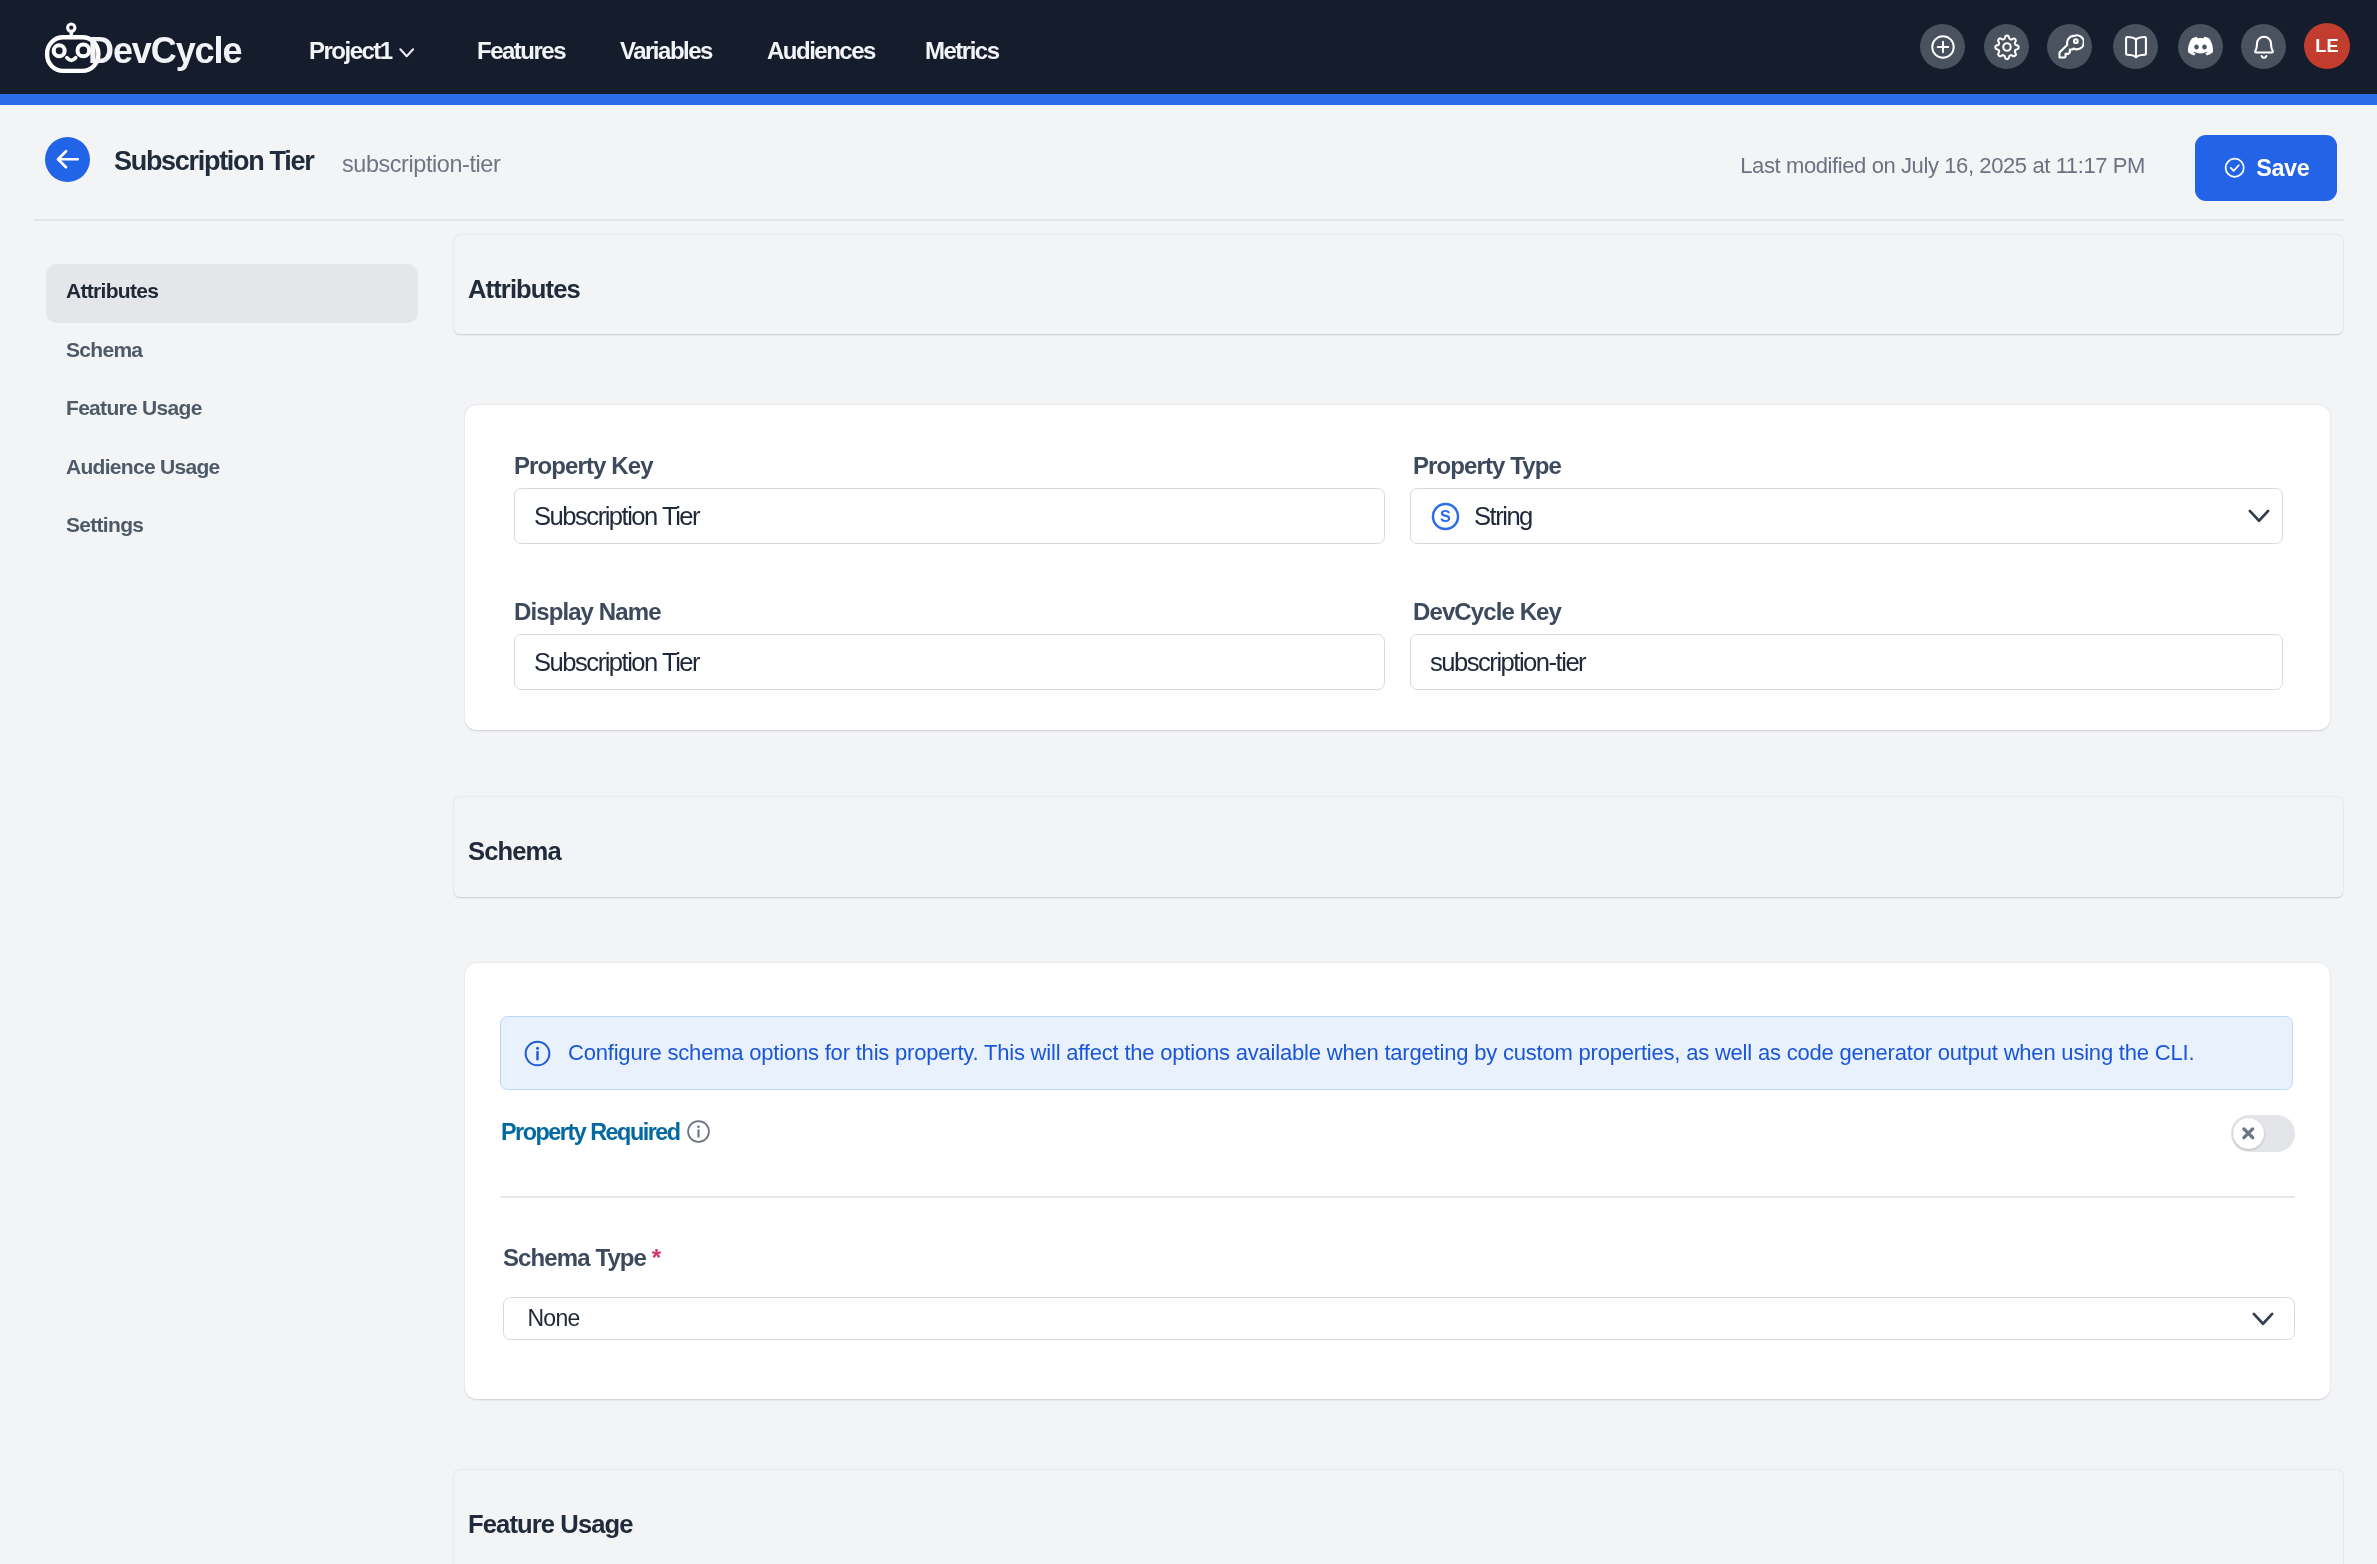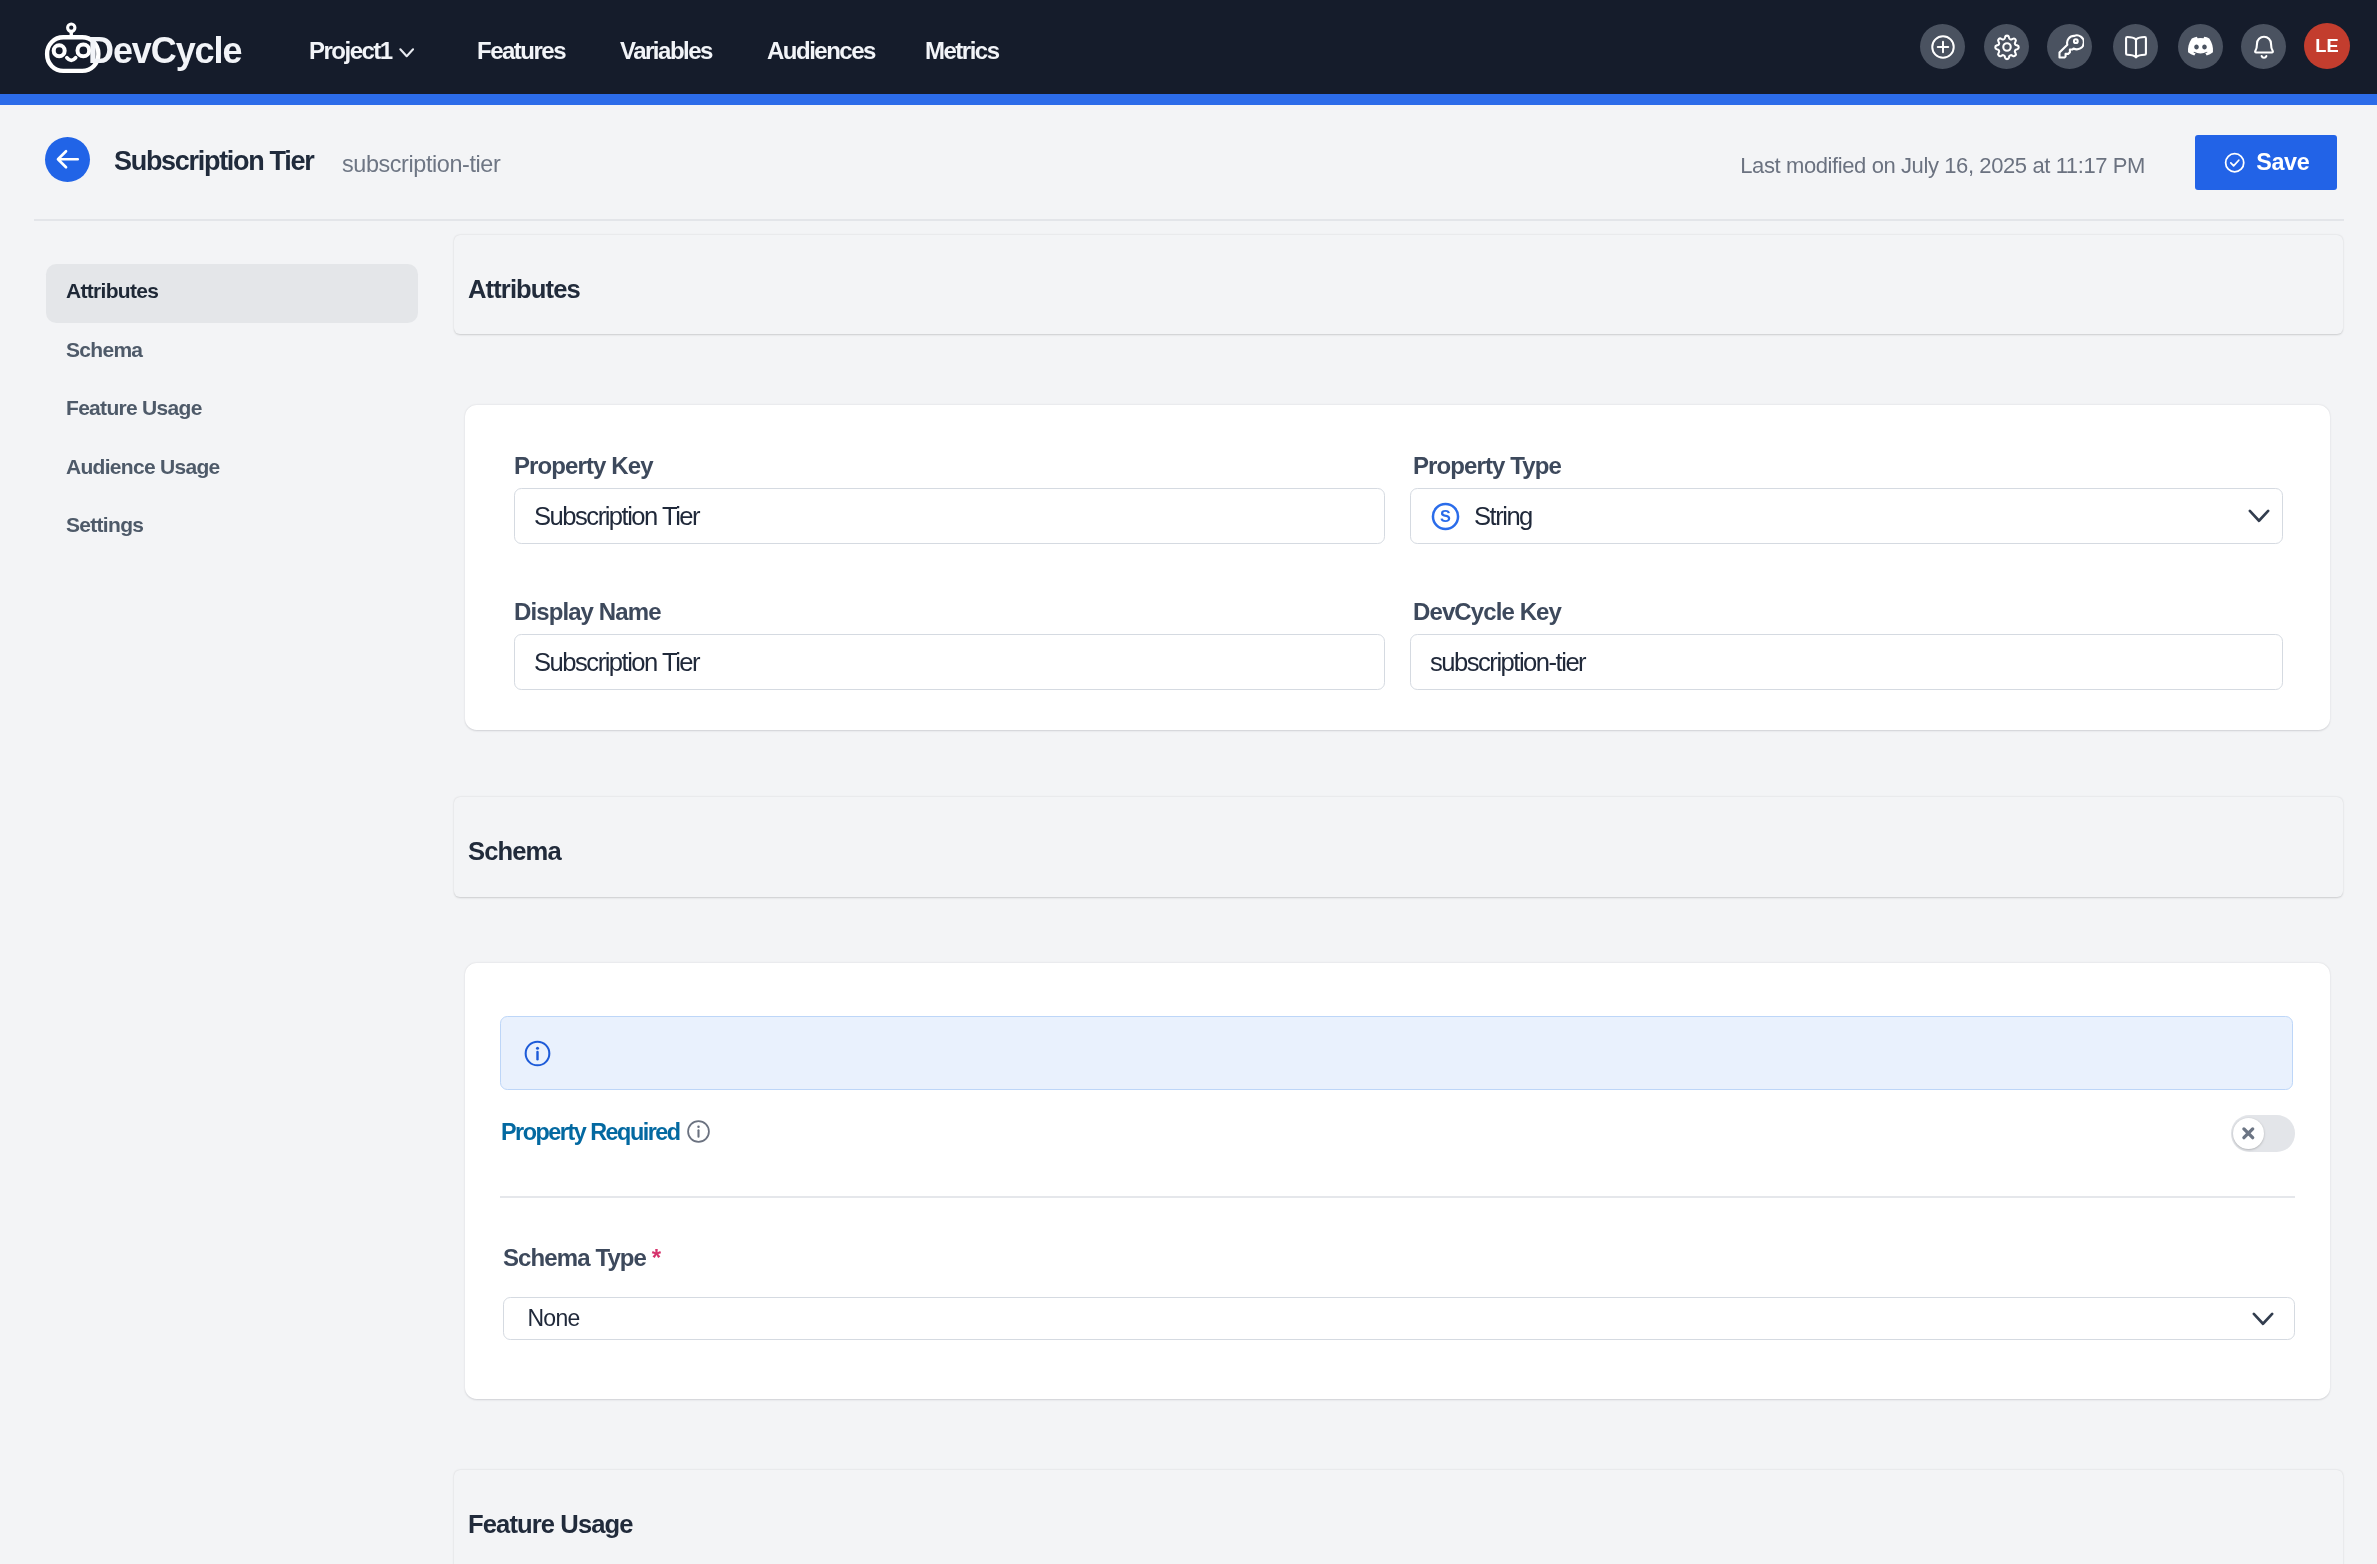--- a/index.html
+++ b/index.html
@@ -9,21 +9,21 @@
   #nav { position:absolute; left:0; top:0; width:2377px; height:94px; background:#151c2b; }
   .navlink { position:absolute; top:0; height:94px; line-height:101px; color:#f2f4f8; font-size:24px; font-weight:bold; letter-spacing:-1.5px; }
   .navcirc { position:absolute; top:24px; width:45px; height:45px; border-radius:50%; background:#4a5260; display:flex; align-items:center; justify-content:center;text-align:right; }
   #bluestrip { position:absolute; left:0; top:94px; width:2377px; height:11px; background:#2c6ce9; }
   
   #phead { position:absolute; left:0; top:105px; width:2377px; height:116px; background:#f3f4f6; }
   #backbtn { position:absolute; left:45px; top:137px; width:45px; height:45px; border-radius:50%; background:#2164e7; display:flex; align-items:center; justify-content:center; }
   #ptitle { position:absolute; left:114px; top:146px; font-size:27px; font-weight:bold; color:#202b3c; letter-spacing:-1.3px; }
   #psub { position:absolute; left:342px; top:151px; font-size:23.4px; color:#6e7684; letter-spacing:-0.4px; }
   #lastmod { position:absolute; right:232px; top:153px; font-size:22px; color:#6b7280; letter-spacing:-0.4px; }
-  #savebtn { position:absolute; left:2195px; top:135px; width:142px; height:55px; border-radius:3px; background:#2263e7; display:flex; align-items:center; justify-content:center; gap:10.2px; }
+  #savebtn { position:absolute; left:2195px; top:135px; width:142px; height:66px; border-radius:11px; background:#2263e7; display:flex; align-items:center; justify-content:center; gap:10.2px; }
   #savebtn span { color:#fff; font-size:23.4px; font-weight:bold; letter-spacing:-0.4px; }
   
   .sideitem { position:absolute; left:46px; width:372px; height:59px; line-height:53px; padding-left:20px; font-size:21px; font-weight:bold; letter-spacing:-0.7px; color:#4e5a69; border-radius:10.2px; }
   .sideitem.active { background:#e4e6e9; color:#1e2836; }
   
   .band { position:absolute; left:454px; width:1889px; background:#f3f4f6; border-radius:5.9px; box-shadow:0 0.7px 2.2px rgba(0,0,0,0.1), 0 0.7px 1.5px rgba(0,0,0,0.07); }
   .band h2 { position:absolute; left:14px; top:50%; transform:translateY(calc(-50% + 4.4px)); font-size:25.6px; font-weight:bold; color:#212b3b; letter-spacing:-0.9px; }
   
   .card { position:absolute; left:465px; width:1865px; background:#ffffff; border-radius:11.7px; box-shadow:0 0.7px 2.2px rgba(16,24,40,0.1), 0 0.7px 1.5px rgba(16,24,40,0.06); }
   .flabel { position:absolute; font-size:24px; font-weight:bold; color:#3d495c; letter-spacing:-0.9px; }
@@ -158,20 +158,21 @@
     <h2>Schema</h2>
   </div>
 
 <div class="card" style="top:963px; height:436px;"></div>
 <div id="alert">
   <svg width="29" height="29" viewBox="0 0 24 24" fill="none" stroke="#1d5bd8" stroke-width="1.7">
       <circle cx="12" cy="12" r="9.8"></circle>
       <circle cx="12" cy="7.6" r="1.25" fill="#1d5bd8" stroke="none"></circle>
       <path d="M12 10.8v6" stroke-linecap="round" stroke-width="2"></path>
     </svg>
+  <span class="atext">Configure schema options for this property. This will affect the options available when targeting by custom properties, as well as code generator output when using the CLI.</span>
 </div>
 <div class="flabel" style="left:501px; top:1119px; font-size:23.4px; letter-spacing:-1.5px; color:#0369a1;">Property Required</div>
 <svg class="abs" style="left:686px; top:1119px;" width="25" height="25" viewBox="0 0 24 24" fill="none" stroke="#6b7280" stroke-width="1.7">
     <circle cx="12" cy="12" r="10"></circle>
     <circle cx="12" cy="7.5" r="1.2" fill="#6b7280" stroke="none"></circle>
     <path d="M12 10.8v6.2" stroke-linecap="round" stroke-width="2"></path>
   </svg>
 <div id="toggle">
     <div id="knob">
   <svg width="14.6" height="14.6" viewBox="0 0 20 20" stroke="#6c7584" stroke-width="4.6" stroke-linecap="round">

